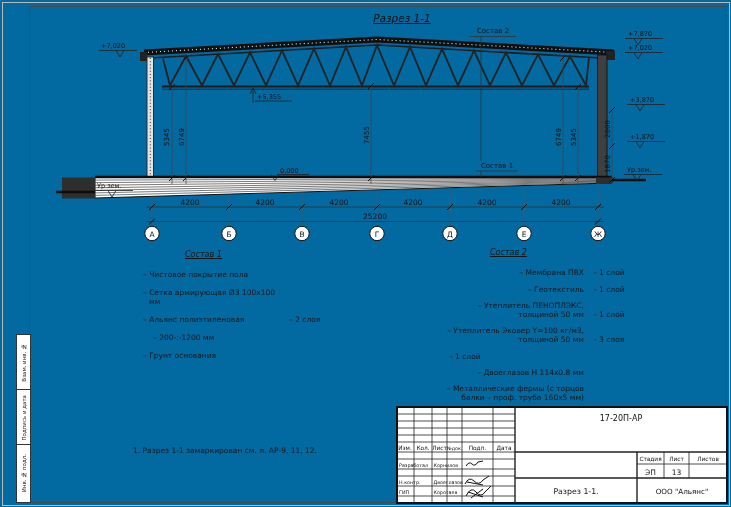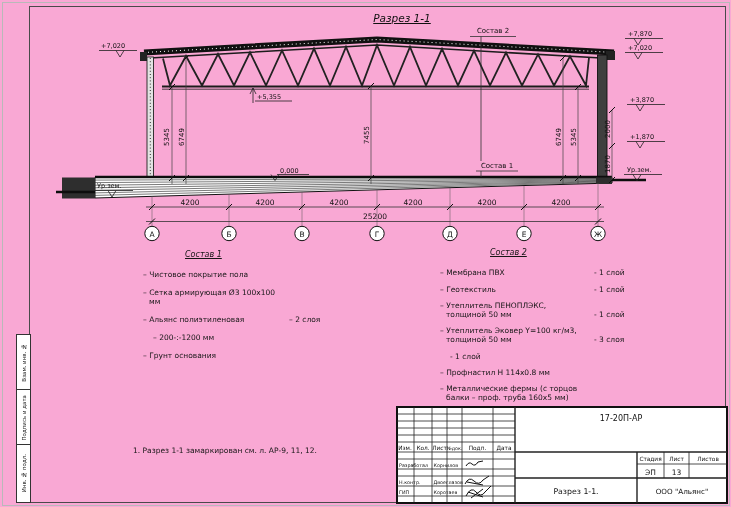--- a/index.html
+++ b/index.html
@@ -1,30 +1,30 @@
 <!DOCTYPE html>
 <html><head>
 <meta charset="utf-8">
 <style>
   html,body{margin:0;padding:0;background:#fff;}
-  .page{position:relative;width:731px;height:507px;background:#f9a8d4;overflow:hidden;
+  .page{position:relative;width:731px;height:507px;background:#0369a1;overflow:hidden;
         font-family:"DejaVu Sans",sans-serif;color:#111;}
   .outer-border{position:absolute;left:2px;top:2px;width:726px;height:502px;border:1px solid #b9b9b9;}
   .frame{position:absolute;left:29px;top:6px;width:695px;height:495px;border:1.5px solid #4a4a4a;}
   .strip-box{position:absolute;left:16px;width:13px;border:1px solid #333;background:#fff;
              display:flex;align-items:center;justify-content:center;}
   .strip-box span{writing-mode:vertical-rl;transform:rotate(180deg);font-size:5.5px;color:#222;white-space:nowrap;}
   .sec-title{position:absolute;left:352px;top:12px;width:100px;text-align:center;
              font-style:italic;font-size:10.5px;text-decoration:underline;color:#111;}
   .comp{position:absolute;width:300px;font-size:7.5px;line-height:1.18;color:#161616;}
   .comp-title{display:inline-block;font-style:italic;font-size:8px;text-decoration:underline;margin-bottom:12px;}
   .comp-row{display:flex;align-items:flex-end;margin-bottom:9px;}
   .comp2 .comp-row{margin-bottom:7.5px;}
   .comp-name{width:130px;padding-left:6px;text-indent:-6px;}
-  .comp2 .comp-name{width:138px;}
+  .comp2 .comp-name{width:138px;text-align:right;}
   .comp-val{margin-left:10px;white-space:nowrap;}
   .note{position:absolute;left:133px;top:446px;width:320px;font-size:7.5px;color:#161616;}
   svg text{font-family:"DejaVu Sans",sans-serif;fill:#111;}
 </style>
 </head>
 <body>
 
 <div class="page">
   <div class="outer-border"></div>
   <div class="frame"></div>
@@ -244,21 +244,21 @@
       <span class="comp-val">- 1 слой</span>
     </div>
     <div class="comp-row">
       <span class="comp-name">– Утеплитель Эковер Y=100 кг/м3, толщиной 50 мм</span>
       <span class="comp-val">- 3 слоя</span>
     </div>
     <div class="comp-row">
       <span class="comp-val">- 1 слой</span>
     </div>
     <div class="comp-row">
-      <span class="comp-name">– Профнастил Н 114х0.8 мм</span>
+      <span class="comp-name">– Двоеглазов Н 114х0.8 мм</span>
       <span class="comp-val"></span>
     </div>
     <div class="comp-row">
       <span class="comp-name">– Металлические фермы (с торцов балки – проф. труба 160х5 мм)</span>
       <span class="comp-val"></span>
     </div>
   </div>
 
   <div class="note">1. Разрез 1-1 замаркирован см. л. АР-9, 11, 12.</div>
 

